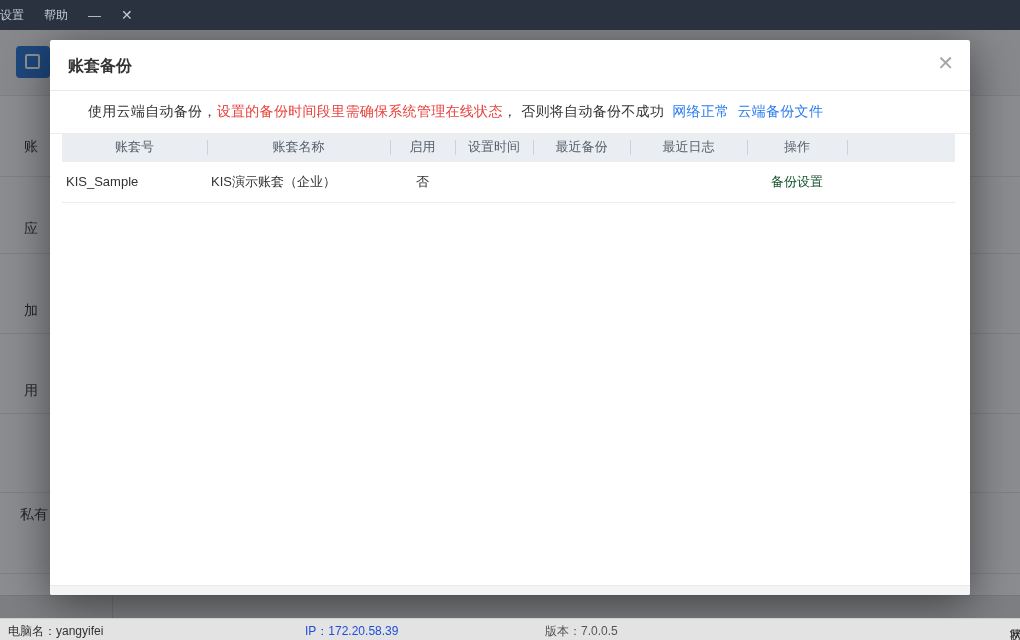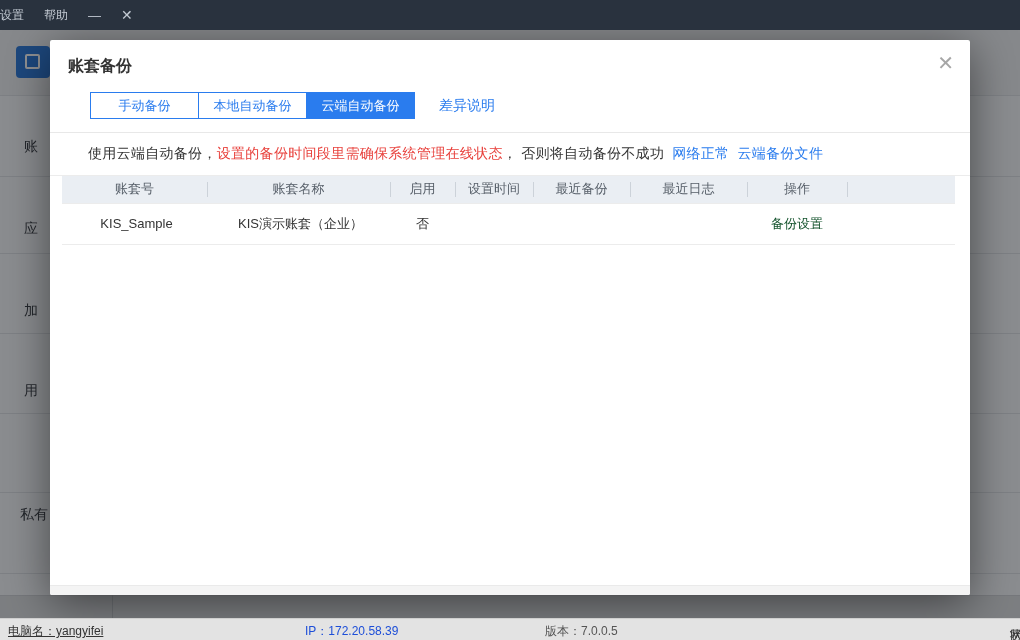--- a/index.html
+++ b/index.html
@@ -62,35 +62,35 @@
   table { width:100%; border-collapse:collapse; table-layout:fixed; font-size:13px; }
   thead th {
     background:#eaeef3; height:27px; font-weight:normal; color:#58606a;
     text-align:center; position:relative;
   }
   thead th + th::before {
     content:""; position:absolute; left:0; top:6px; bottom:6px; width:1px; background:#ccd2d9;
   }
   tbody td { height:41px; border-bottom:1px solid #ececec; color:#333; text-align:center; }
   tbody tr { border-top:1px solid #ececec; }
-  tbody td.l { text-align:center; padding-left:4px; }
+  tbody td.l { text-align:left; padding-left:4px; }
   .action-link { color:#14532d; cursor:pointer; }
 
   .modal-footer-strip {
     position:absolute; bottom:0; left:0; right:0; height:10px;
     background:#f4f4f4; border-top:1px solid #eaeaea; border-radius:0 0 2px 2px;
   }
 
   
   .statusbar {
     position:absolute; bottom:0; left:0; right:0; height:22px;
     background:#e3e3e3; border-top:1px solid #cfcfcf; z-index:20; font-size:12px; color:#333;
   }
   .statusbar span { position:absolute; top:4px; white-space:nowrap; }
-  .sb-computer { left:8px;text-decoration:underline; }
+  .sb-computer { left:8px; }
   .sb-ip { left:305px; color:#1d4ed8; }
   .sb-version { left:545px; color:#555; }
   .sb-status { right:10px; }
 </style>
 </head>
 <body>
 
 <div class="titlebar">
   <div class="titlebar-actions">
     <span class="tb-btn">设置</span>
@@ -121,26 +121,20 @@
       <div class="bg-vline"></div>
     </div>
 </div>
 
 <div class="overlay"></div>
 
 <div class="modal">
   <span class="modal-close">✕</span>
   <div class="modal-title">账套备份</div>
 
-  <div class="tabs">
-    <div class="tab">手动备份</div>
-    <div class="tab">本地自动备份</div>
-    <div class="tab active">云端自动备份</div>
-    <div class="tab-link">差异说明</div>
-  </div>
 
   <div class="divider"></div>
 
   <div class="notice">
     <span>使用云端自动备份，</span><span class="red">设置的备份时间段里需确保系统管理在线状态</span><span>，</span>
     <span>否则将自动备份不成功</span><span class="n-link">网络正常</span><span class="n-link far">云端备份文件</span>
   </div>
 
   <div class="divider2"></div>
 

